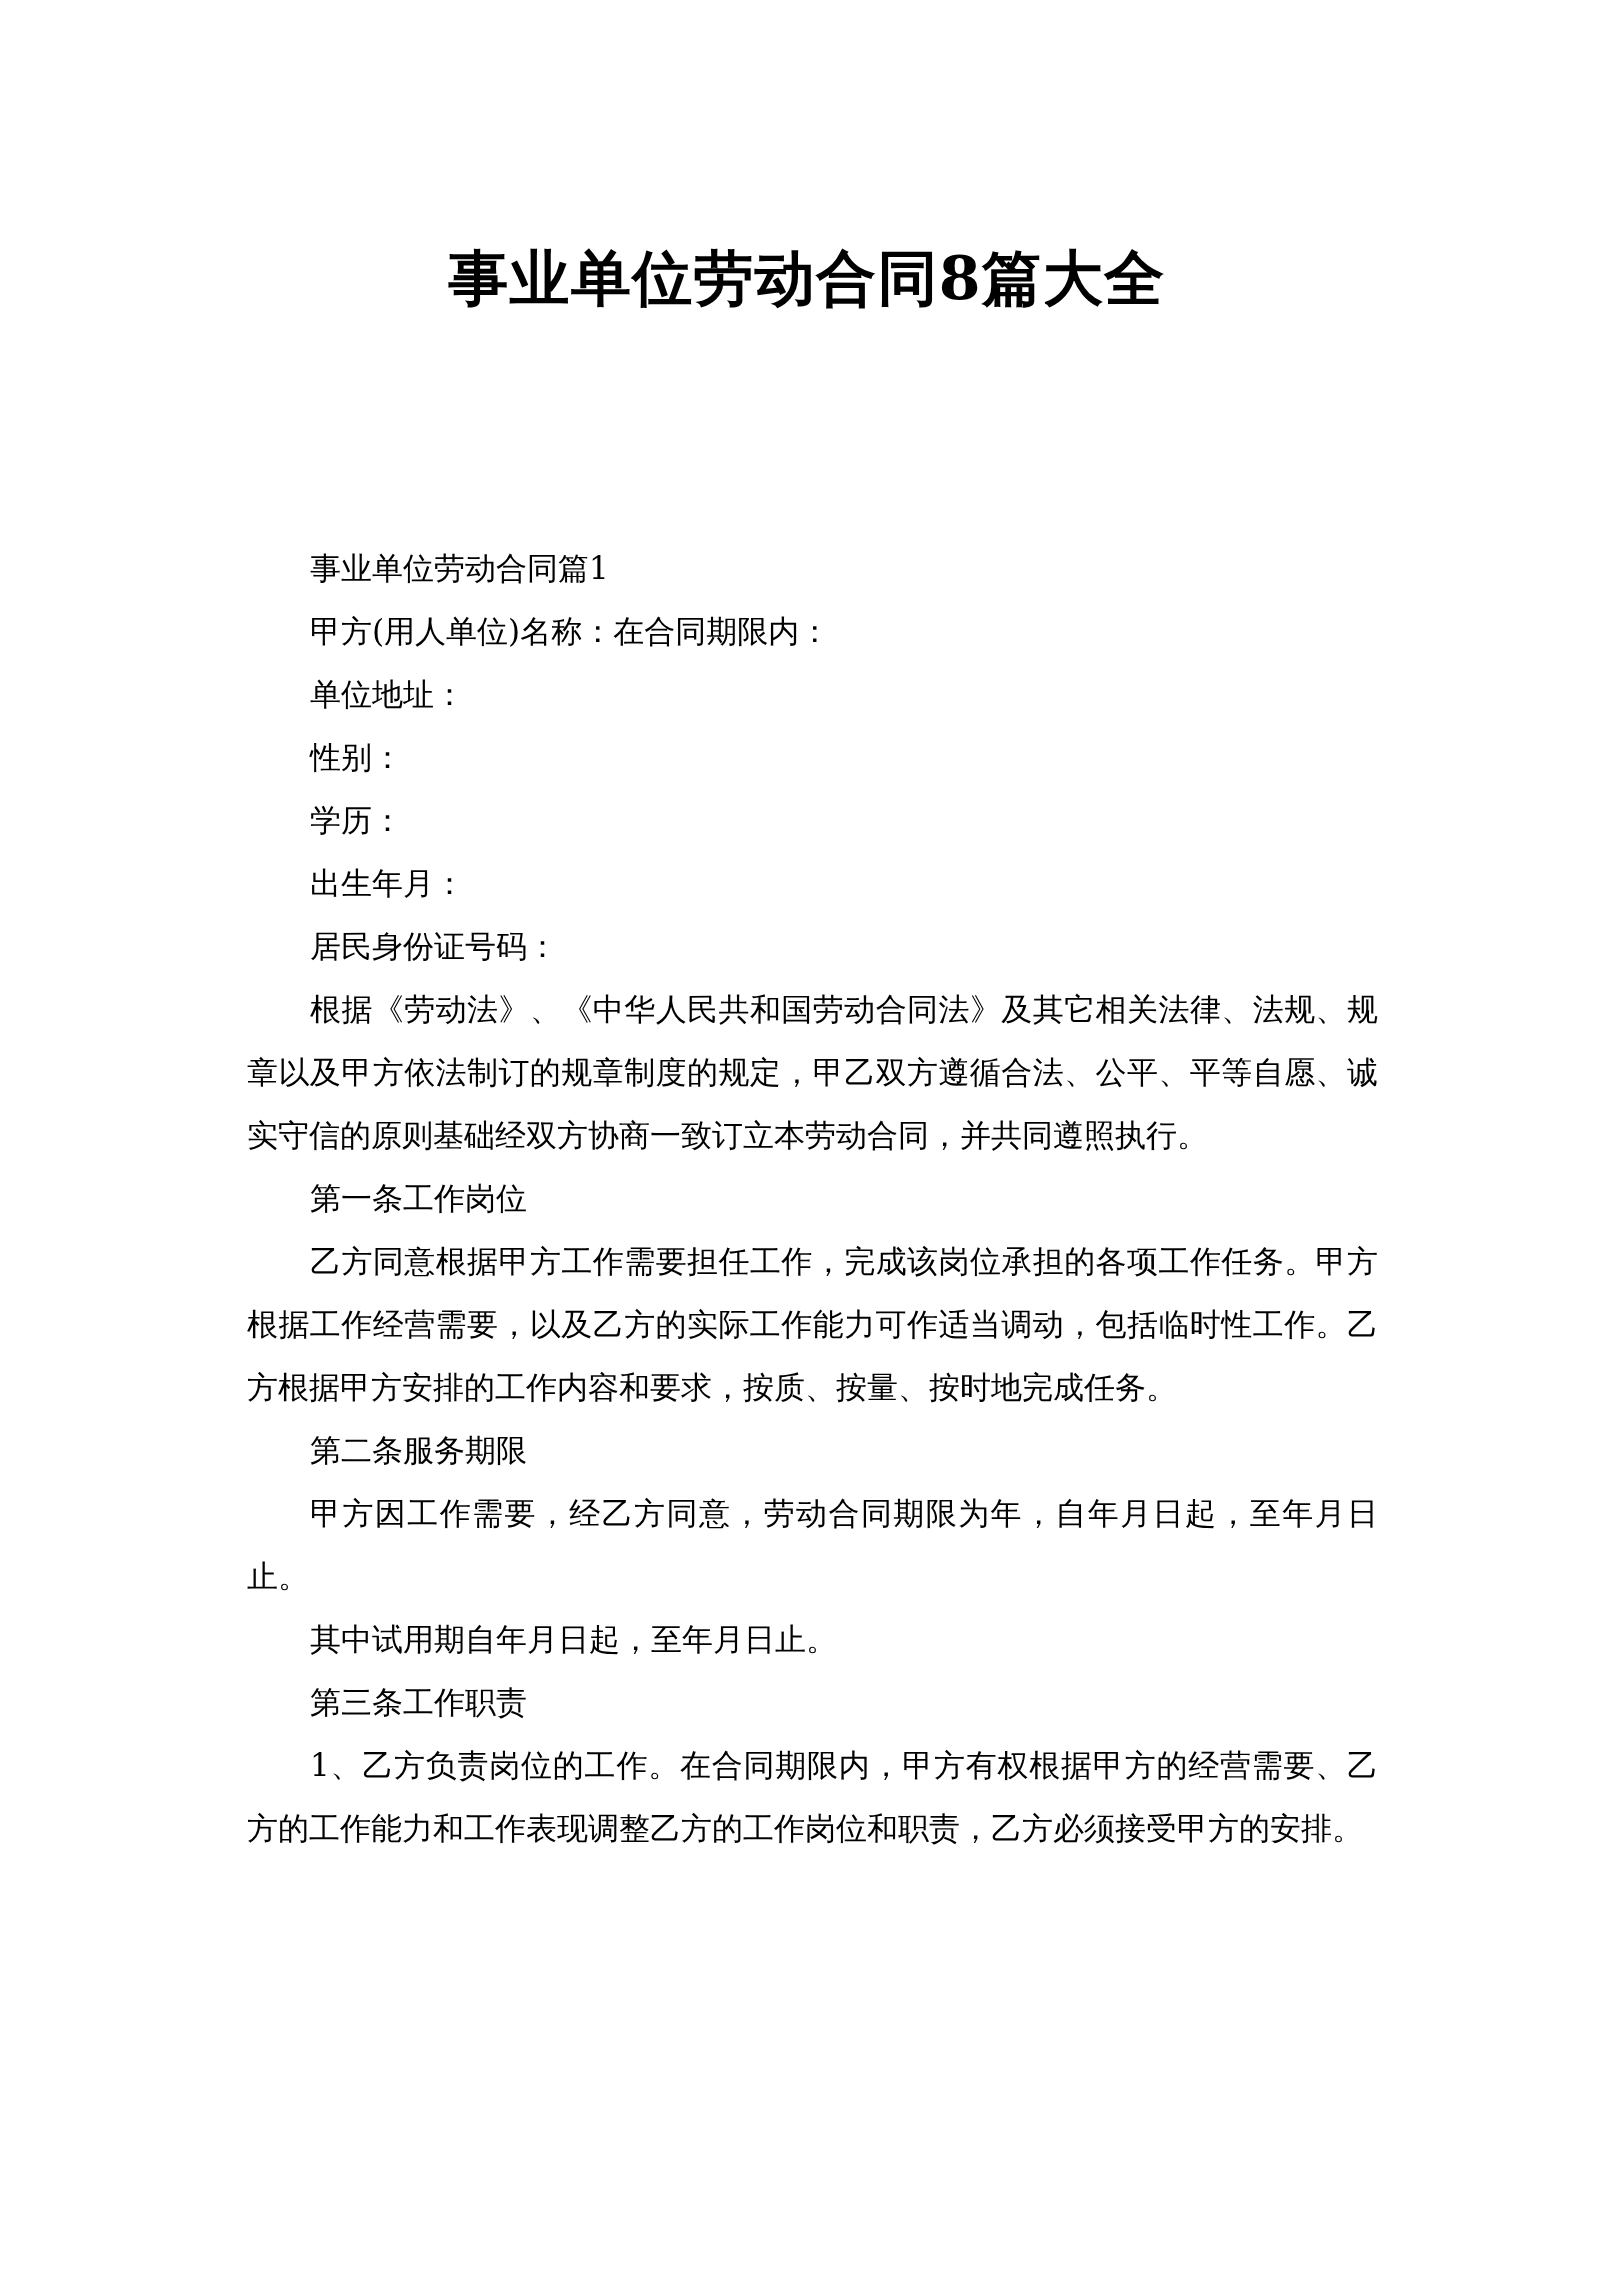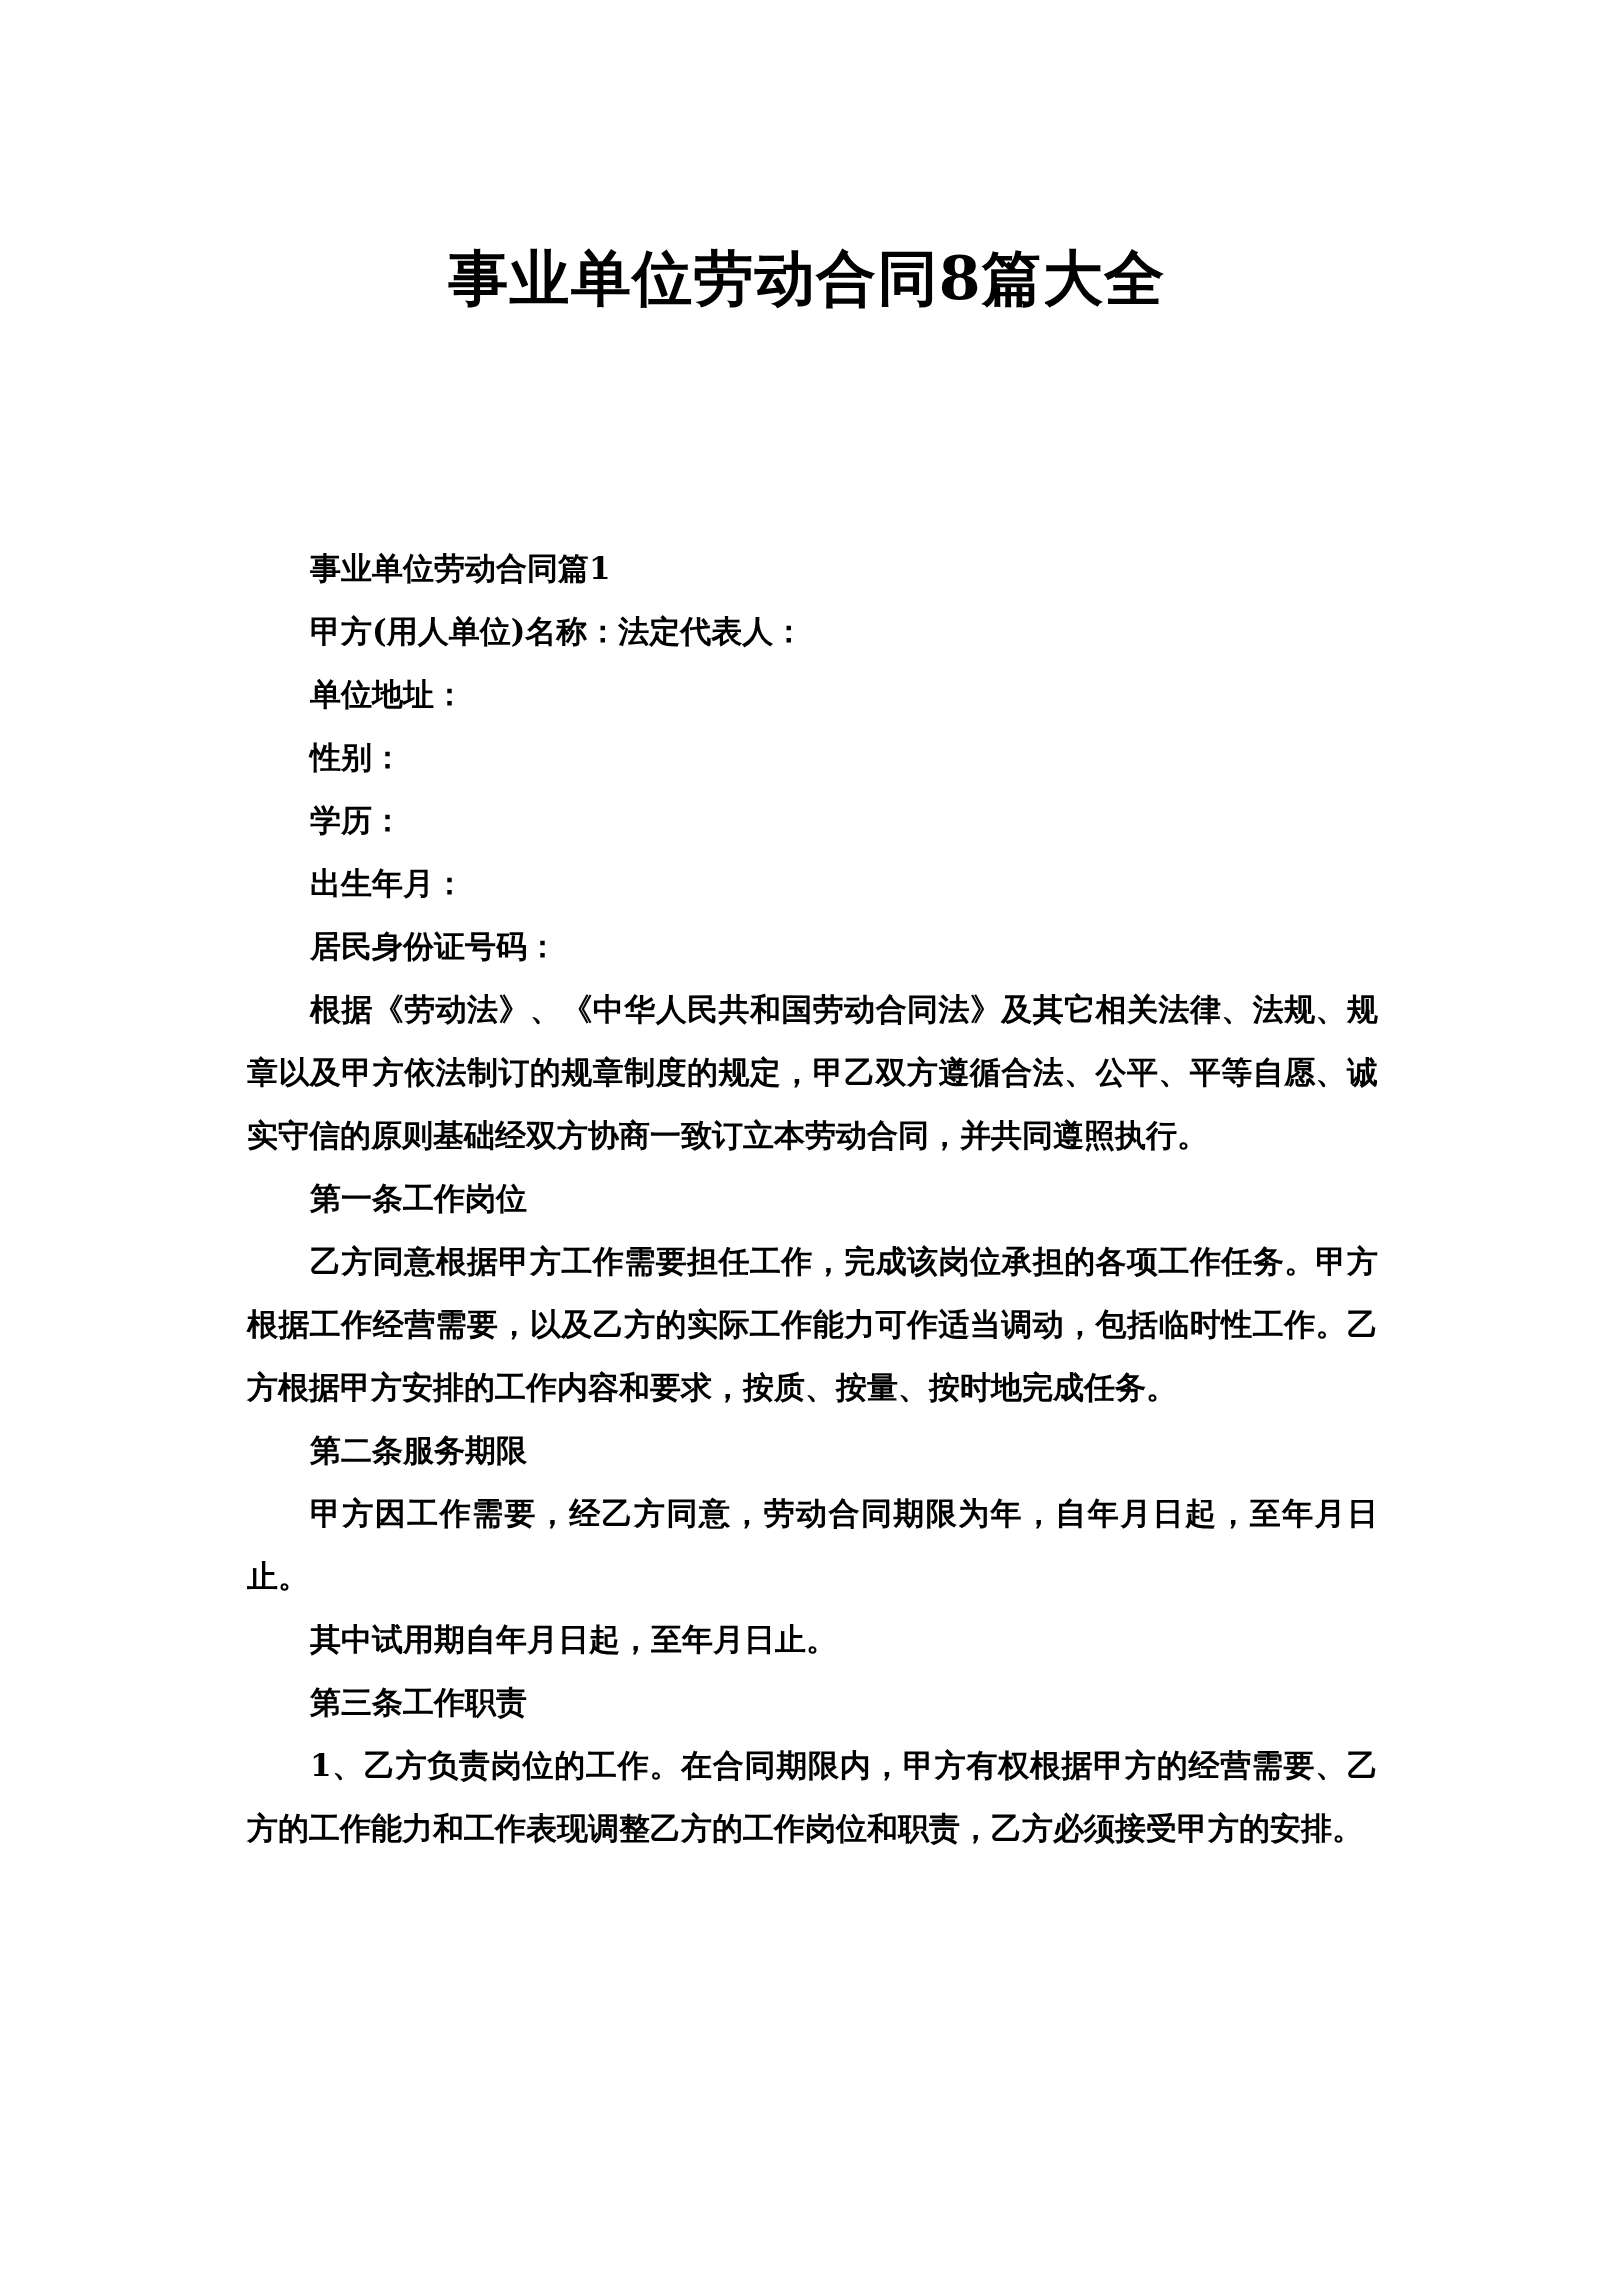--- a/index.html
+++ b/index.html
@@ -1,31 +1,31 @@
 <!DOCTYPE html>
 <html style="font-size:10.5px"><head>
 <meta charset="utf-8">
 <style>
   html, body { margin: 0; padding: 0; background: #ffffff; }
   body { width: 1623px; height: 2295px; position: relative; overflow: hidden;
          font-family: "DejaVu Serif", "Liberation Serif", serif; color: #000; }
   .title { position: absolute; top: 196px; left: 0; width: 1614px; text-align: center;
            font-size: 60px; line-height: 85px; letter-spacing: 1.3px; }
   .body { position: absolute; top: 537px; left: 247px; width: 1131px; }
-  .p { font-size: 31px; line-height: 63px; margin: 0; text-align: justify; font-weight: bold; }
+  .p { font-size: 31px; line-height: 63px; margin: 0; text-align: justify; }
   .p.indent { text-indent: 63px; }
 </style>
 </head>
 <body>
 
 <div>
   <h1 class="title">事业单位劳动合同8篇大全</h1>
   <div class="body">
     <p class="p indent">事业单位劳动合同篇1</p>
-    <p class="p indent">甲方(用人单位)名称：法定代表人：</p>
+    <p class="p indent">甲方(用人单位)名称：在合同期限内：</p>
     <p class="p indent">单位地址：</p>
     <p class="p indent">性别：</p>
     <p class="p indent">学历：</p>
     <p class="p indent">出生年月：</p>
     <p class="p indent">居民身份证号码：</p>
     <p class="p indent">根据《劳动法》、《中华人民共和国劳动合同法》及其它相关法律、法规、规章以及甲方依法制订的规章制度的规定，甲乙双方遵循合法、公平、平等自愿、诚实守信的原则基础经双方协商一致订立本劳动合同，并共同遵照执行。</p>
     <p class="p indent">第一条工作岗位</p>
     <p class="p indent">乙方同意根据甲方工作需要担任工作，完成该岗位承担的各项工作任务。甲方根据工作经营需要，以及乙方的实际工作能力可作适当调动，包括临时性工作。乙方根据甲方安排的工作内容和要求，按质、按量、按时地完成任务。</p>
     <p class="p indent">第二条服务期限</p>
     <p class="p indent">甲方因工作需要，经乙方同意，劳动合同期限为年，自年月日起，至年月日止。</p>

